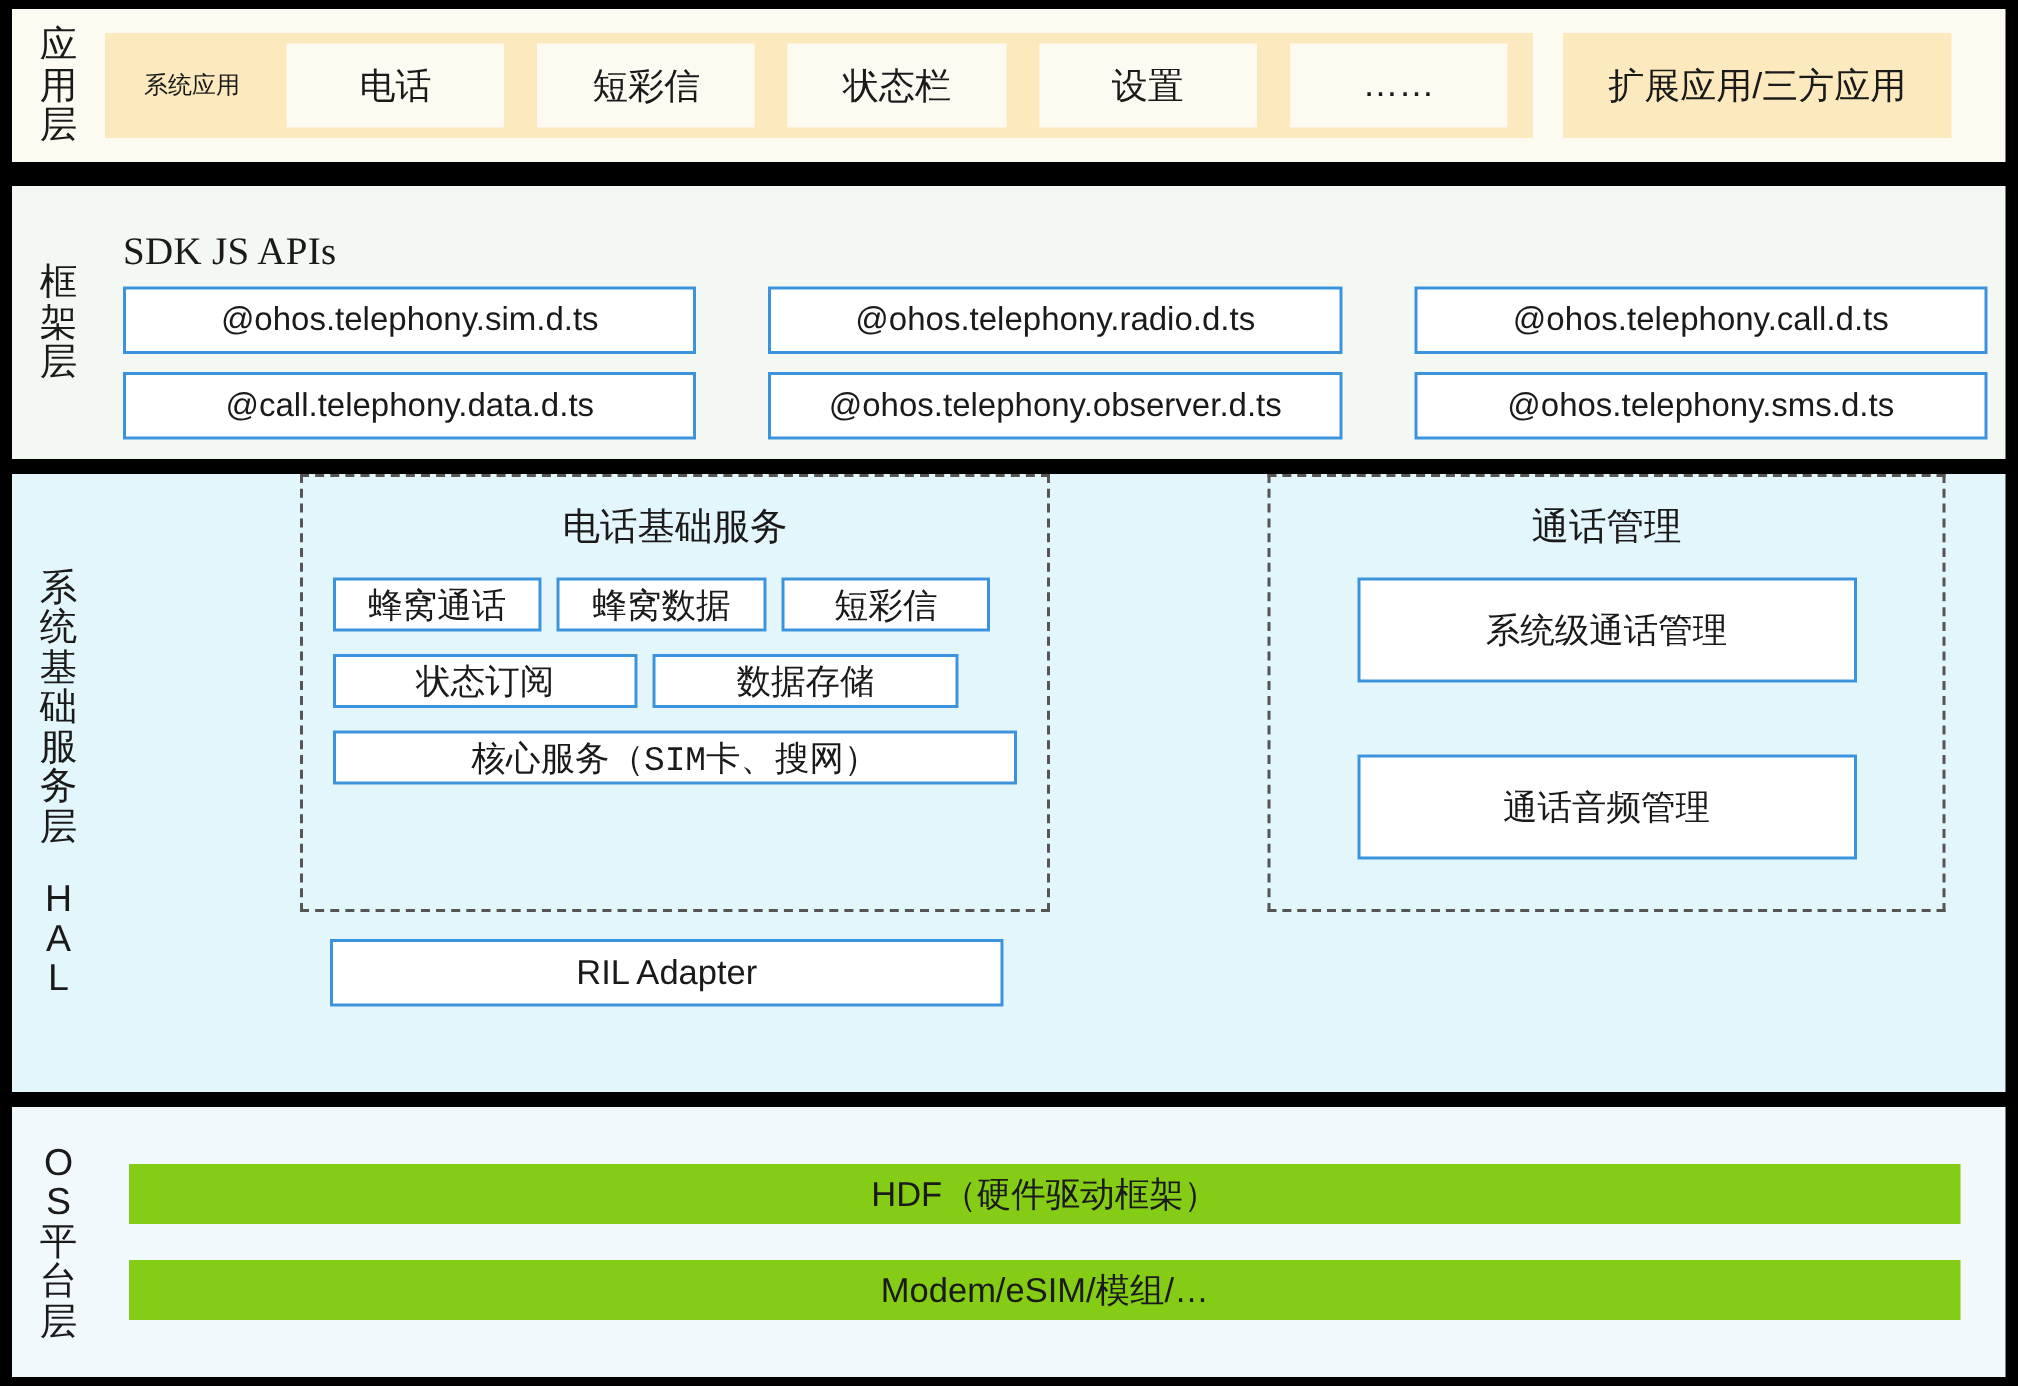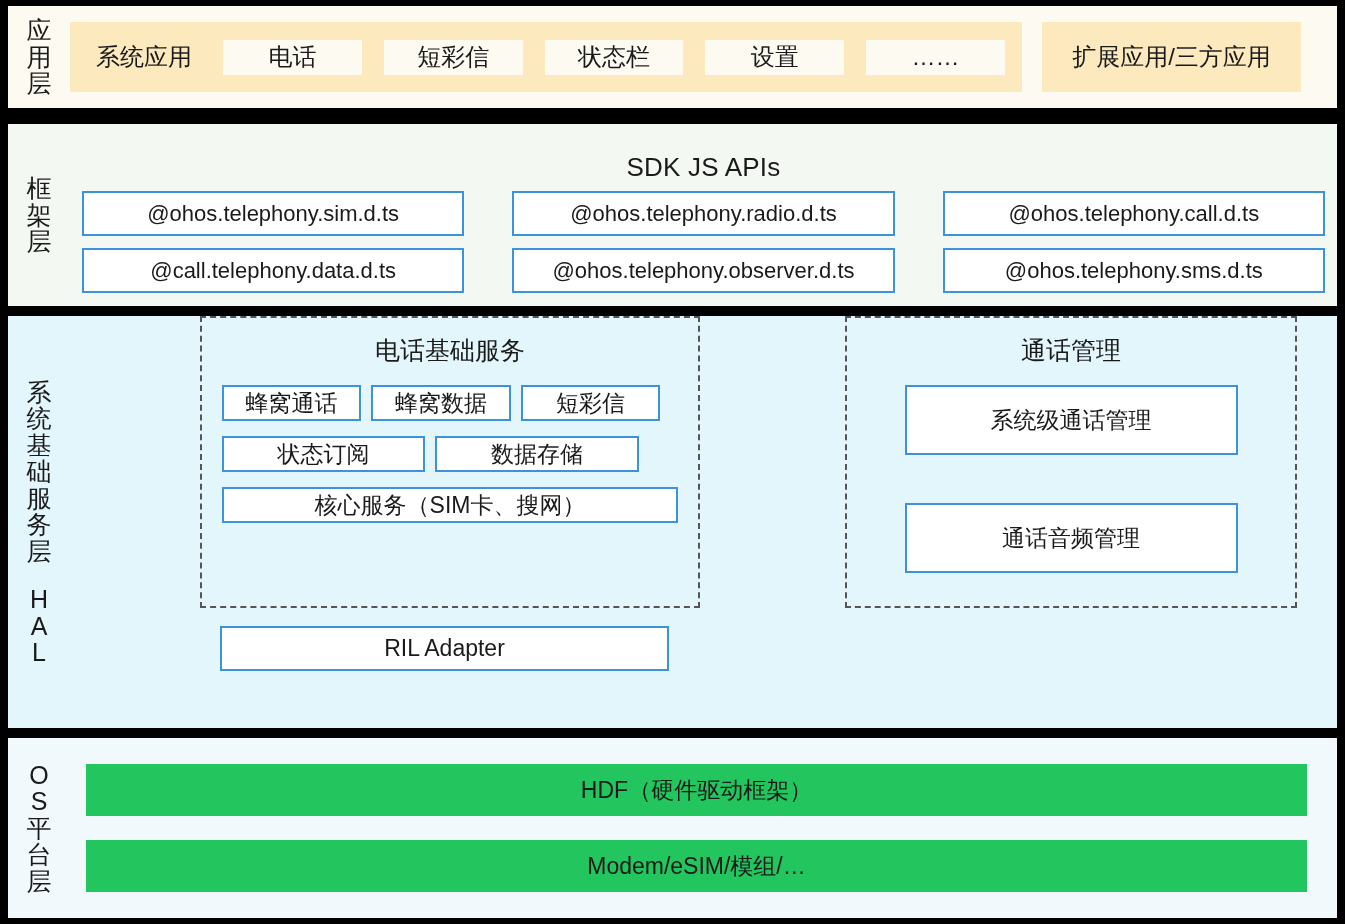--- a/index.html
+++ b/index.html
@@ -88,27 +88,27 @@
   .app-band-sys {
     flex: 0 0 952px;
     padding: 0 6px;
   }
   .app-band-ext {
     flex: 0 0 259px;
     margin-left: 20px;
     justify-content: center;
   }
   .app-band-label {
-    font-size: 24px;
+    font-size: 16px;
     padding: 0 20px;
     white-space: nowrap;
   }
   .app-chip {
     background: #fdfaf2;
-    height: 35px;
+    height: 56px;
     margin: 0 11px;
     display: flex;
     align-items: center;
     justify-content: center;
     font-size: 24px;
     white-space: nowrap;
     flex: 1 1 0;
   }
   .app-ext-label {
     font-size: 24px;
@@ -119,24 +119,24 @@
   #layer-fw {
     top: 124px;
     height: 182px;
     background: #f4f8f2;
   }
   .fw-body {
     padding: 4px 12px 8px 12px;
     box-sizing: border-box;
   }
   .fw-title {
-    text-align: center;
     font-size: 26px;
     margin: 19px 0 8px 0;
     letter-spacing: 0.2px;
+    font-family: Liberation Serif, serif;
   }
   .fw-grid {
     display: flex;
     flex-direction: column;
     gap: 12px;
   }
   .fw-row {
     display: flex;
     flex-direction: row;
     justify-content: flex-end;
@@ -187,21 +187,21 @@
   .svc-box {
     background: #ffffff;
     border: 2px solid #3b93de;
     display: flex;
     align-items: center;
     justify-content: center;
     font-size: 23px;
     white-space: nowrap;
     box-sizing: border-box;
   }
-  .svc-left .dashed-group { height: 292px; }
+  .svc-left .dashed-group { height: 292px; font-family: Liberation Mono, monospace; }
   .svc-row {
     display: flex;
     flex-direction: row;
     gap: 10px;
     margin-bottom: 15px;
   }
   .svc-row .svc-box { height: 36px; }
   .row1 .b0 { flex: 0 0 139px; }
   .row1 .b1 { flex: 0 0 140px; }
   .row1 .b2 { flex: 0 0 139px; }
@@ -245,22 +245,22 @@
   }
   #layer-os .layer-label { font-size: 25px; }
   .os-body {
     padding: 0 30px 0 16px;
     display: flex;
     flex-direction: column;
     justify-content: center;
     gap: 24px;
   }
   .os-bar {
-    background: #22c55e;
-    height: 52px;
+    background: #84cc16;
+    height: 40px;
     display: flex;
     align-items: center;
     justify-content: center;
     font-size: 23px;
     white-space: nowrap;
   }
 </style>
 </head>
 <body>
 

